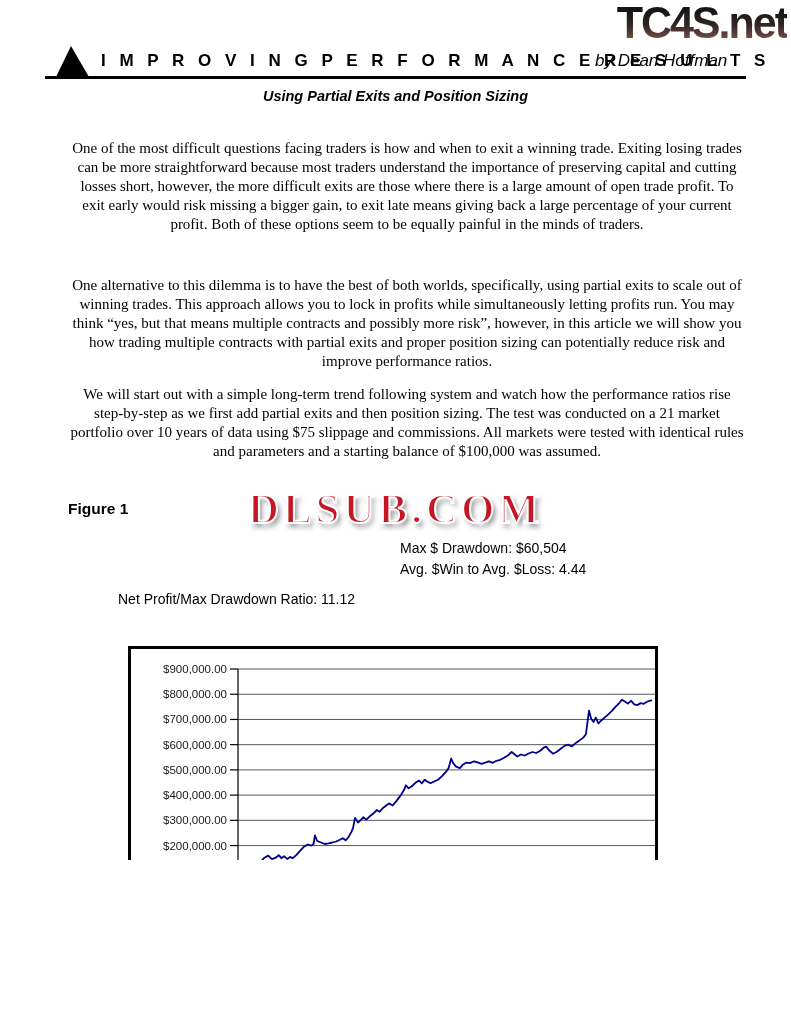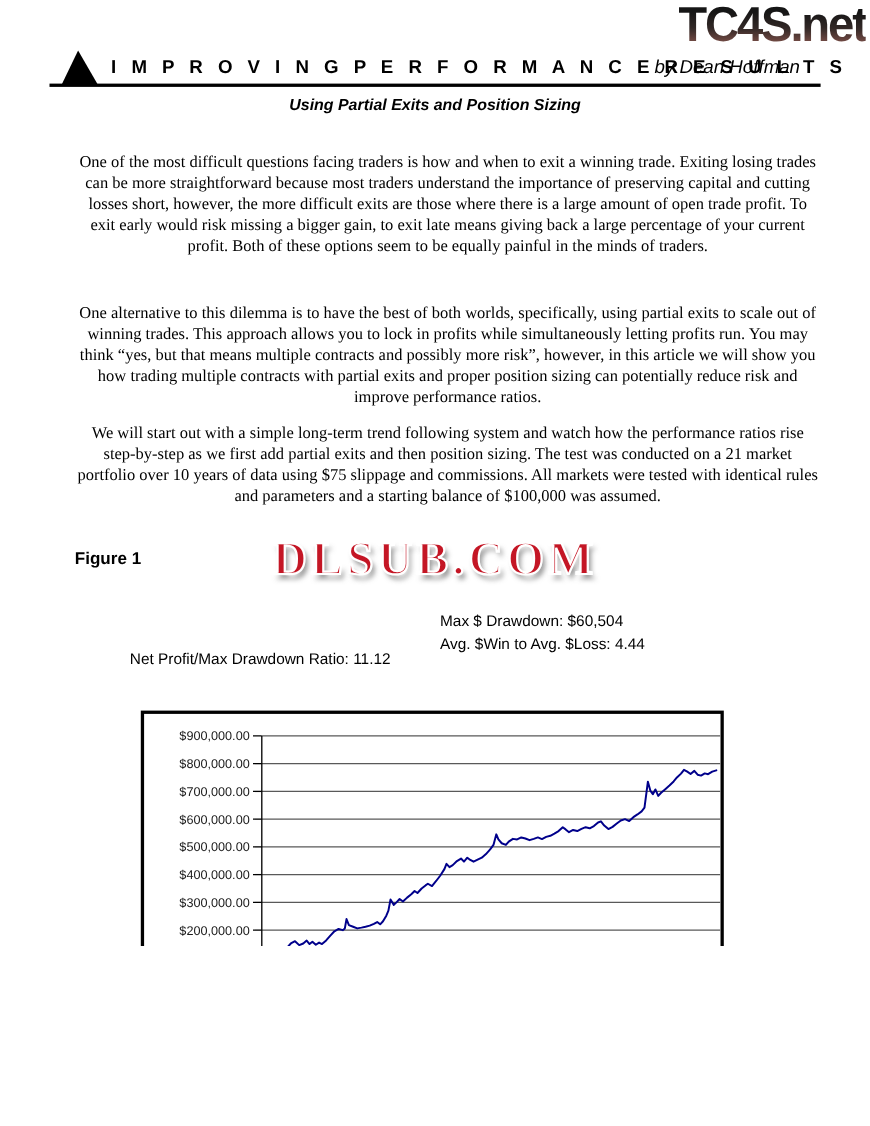--- a/index.html
+++ b/index.html
@@ -33,21 +33,21 @@
 
   .dlsub { position:absolute; left:50%; top:484px; transform:translateX(-50%);
            font-family:"Liberation Serif", serif; font-weight:bold; font-size:43px;
            letter-spacing:4px; color:#c41625; white-space:nowrap;
            -webkit-text-stroke:2px #ffffff;
            text-shadow:3px 4px 5px rgba(70,70,70,0.55); }
 
   .stats { position:absolute; font-family:"Liberation Sans", sans-serif; font-size:14px;
            line-height:20.5px; }
   .stats-left  { left:118px; top:538px; }
-  .stats-right { left:400px; top:538px;margin-top:16px; }
+  .stats-right { left:400px; top:538px; }
   .ratio { position:absolute; left:118px; top:591px; font-family:"Liberation Sans", sans-serif;
            font-size:14px;text-align:center; }
 
   .chart-frame { position:absolute; left:128px; top:622px; width:524px; height:321px;
                  border:3px solid #000; background:#fff;margin-top:24px; }
   .chart-frame svg { display:block; }
   .chart-frame text { font-family:"Liberation Sans", sans-serif; font-size:11.5px; fill:#1a1a1a; }
 
   .tx { position:absolute; right:6px; top:1028px; font-family:Liberation Serif, serif;
         font-weight:bold; font-size:33px; letter-spacing:1px; color:#d2626c; white-space:nowrap;

